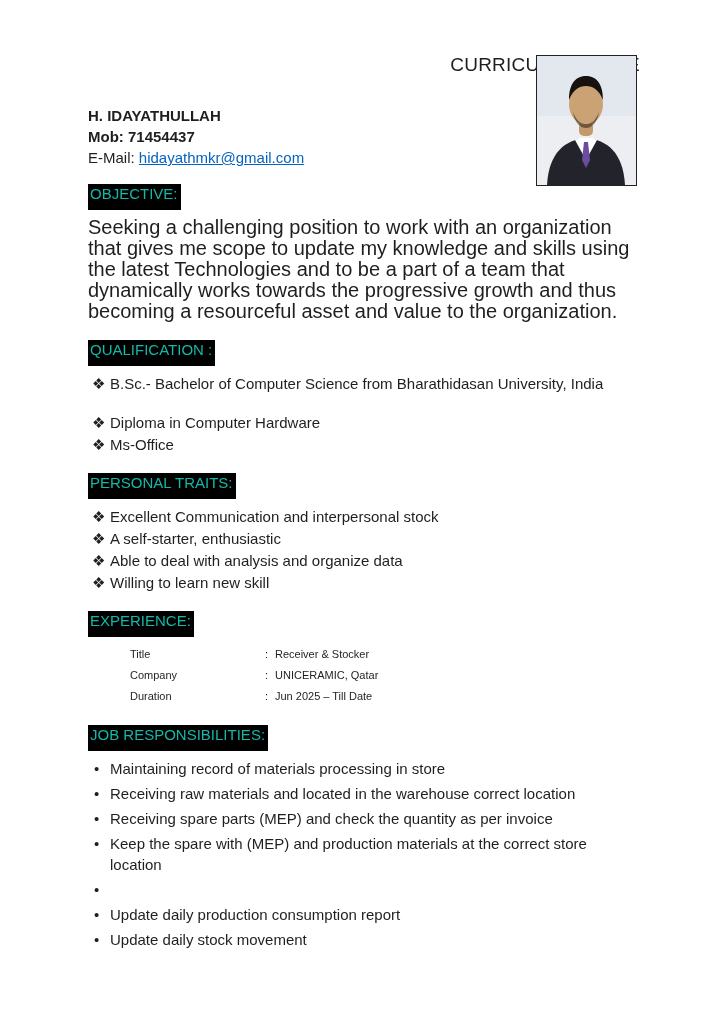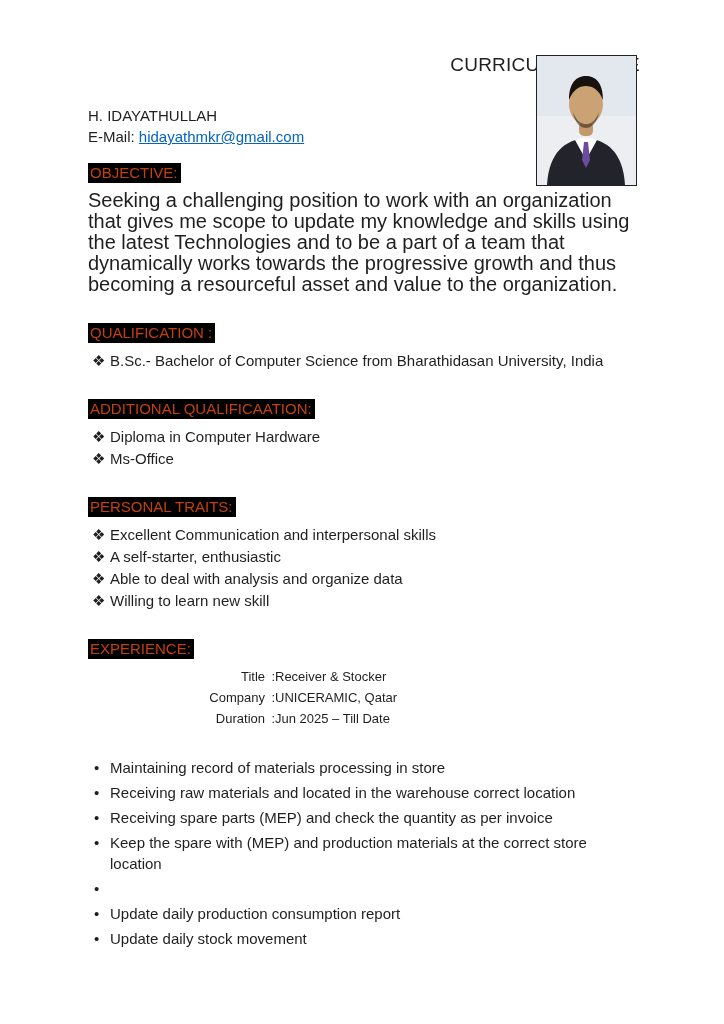--- a/index.html
+++ b/index.html
@@ -24,36 +24,36 @@
   }
   .photo-frame {
     position: absolute;
     top: 55px; right: 87px;
     width: 101px; height: 131px;
     border: 1px solid #222;
     background: #e9ecf0;
     overflow: hidden;
   }
   .contact { font-size: 15px; line-height: 20px; }
-  .contact .name-line { font-weight: normal; margin-bottom: 1px; margin-top: 30px; }
+  .contact .name-line { font-weight: bold; margin-bottom: 1px; margin-top: 30px; }
   .contact .mob-line  { font-weight: bold; margin-bottom: 1px; }
   .contact .mail-line { font-weight: normal; }
   .email-link {
     color: #0563c1;
     text-decoration: underline;
     cursor: pointer;
     text-align: center;
   }
-  .section { margin-top: 28px; }
+  .section { margin-top: 18px; }
   .section-heading {
     display: inline-block;
     background: #000000;
-    color: #c2410c;
+    color: #14b8a6;
     font-size: 15px;
-    padding: 1px 3px 2px 2px;
+    padding: 1px 3px 8px 2px;
     margin-bottom: 7px;
   }
   .para {
     font-size: 20px;
     line-height: 21px;
     max-width: 552px;
   }
   ul.diamond-list, ul.dot-list { list-style: none; }
   ul.diamond-list li, ul.dot-list li {
     display: flex;
@@ -65,24 +65,23 @@
   .bullet {
     flex: 0 0 22px;
     padding-left: 4px;
     color: #1f1f1f;
   }
   ul.dot-list li { margin-bottom: 4px; }
   ul.dot-list .bullet { flex: 0 0 22px; padding-left: 6px; font-size: 15px; }
   .li-text { flex: 1; }
   .exp-row {
     display: flex;
-    font-size: 13px;
+    font-size: 11px;
     line-height: 21px;
     padding-left: 42px;
-    text-align: right;
   }
   .exp-label { flex: 0 0 135px; }
   .exp-colon { flex: 0 0 10px; }
   .exp-value {}
   .exp-value.bold { font-weight: normal; }
 </style>
 </head>
 <body>
 
 <div class="page">
@@ -105,58 +104,58 @@
       <ellipse cx="49" cy="48" rx="17" ry="21" fill="#caa274"></ellipse>
 
       <path d="M32 44 C32 26 40 20 49 20 C58 20 66 26 66 44 C62 34 56 30 49 30 C42 30 36 34 32 44 Z" fill="#17120e"></path>
 
       <path d="M36 56 C38 68 44 72 49 72 C54 72 60 68 62 56 C58 66 54 68 49 68 C44 68 40 66 36 56 Z" fill="#2a1d12" opacity="0.55"></path>
     </svg>
   </div>
 
   <div class="contact">
     <div class="name-line">H. IDAYATHULLAH</div>
+    <div class="mob-line">Mob: 71454437</div>
     <div class="mail-line"><span>E-Mail: </span><a class="email-link">hidayathmkr@gmail.com</a></div>
   </div>
 
   <div class="section" style="margin-top:16px">
     <div class="section-heading">OBJECTIVE:</div>
     <div class="para">Seeking a challenging position to work with an organization that gives me scope to update my knowledge and skills using the latest Technologies and to be a part of a team that dynamically works towards the progressive growth and thus becoming a resourceful asset and value to the organization.</div>
   </div>
 
   <div class="section">
     <div class="section-heading">QUALIFICATION :</div>
     <ul class="diamond-list">
       <li>
           <span class="bullet">❖</span>
           <span class="li-text">B.Sc.- Bachelor of Computer Science from Bharathidasan University, India</span>
         </li>
     </ul>
   </div>
 
   <div class="section">
-    <div class="section-heading">ADDITIONAL QUALIFICAATION:</div>
     <ul class="diamond-list">
       <li>
           <span class="bullet">❖</span>
           <span class="li-text">Diploma in Computer Hardware</span>
         </li>
       <li>
           <span class="bullet">❖</span>
           <span class="li-text">Ms-Office</span>
         </li>
     </ul>
   </div>
 
   <div class="section">
     <div class="section-heading">PERSONAL TRAITS:</div>
     <ul class="diamond-list">
       <li>
           <span class="bullet">❖</span>
-          <span class="li-text">Excellent Communication and interpersonal skills</span>
+          <span class="li-text">Excellent Communication and interpersonal stock</span>
         </li>
       <li>
           <span class="bullet">❖</span>
           <span class="li-text">A self-starter, enthusiastic</span>
         </li>
       <li>
           <span class="bullet">❖</span>
           <span class="li-text">Able to deal with analysis and organize data</span>
         </li>
       <li>
@@ -179,20 +178,21 @@
       <span class="exp-value">UNICERAMIC, Qatar</span>
     </div>
     <div class="exp-row">
       <span class="exp-label">Duration</span>
       <span class="exp-colon">:</span>
       <span class="exp-value">Jun 2025 – Till Date</span>
     </div>
   </div>
 
   <div class="section">
+    <div class="section-heading">JOB RESPONSIBILITIES:</div>
     <ul class="dot-list">
       <li>
           <span class="bullet">•</span>
           <span class="li-text">Maintaining record of materials processing in store</span>
         </li>
       <li>
           <span class="bullet">•</span>
           <span class="li-text">Receiving raw materials and located in the warehouse correct location</span>
         </li>
       <li>

